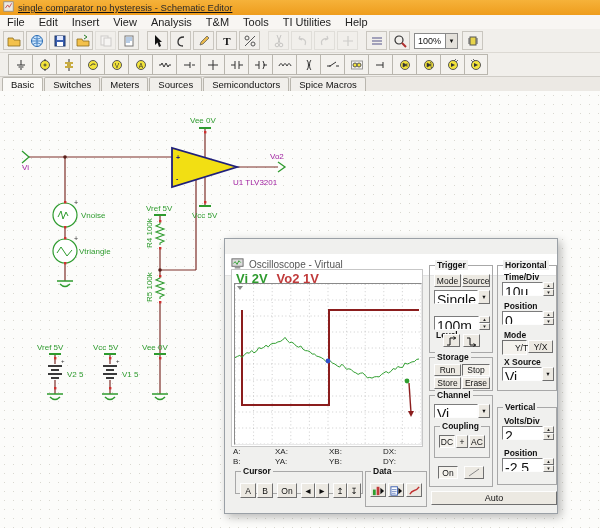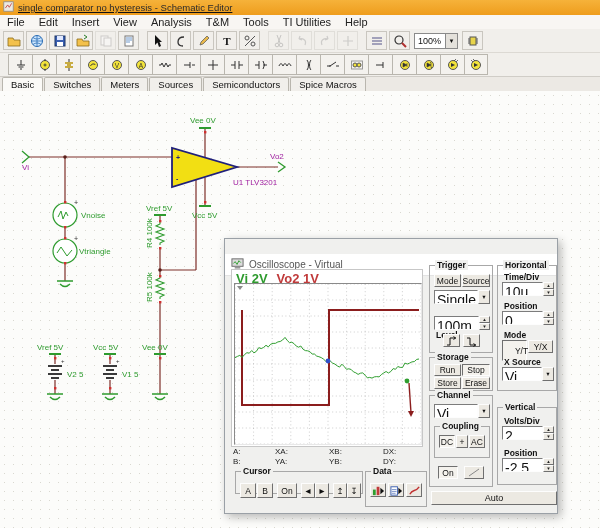--- a/index.html
+++ b/index.html
@@ -699,21 +699,21 @@
         </div>
         <span class="lbl" style="left:6px;top:35px;">Position</span>
         <div class="spin" style="left:4px;top:45px;width:52px;">
           <span class="val">0</span>
           <span class="btns">
               <span class="sb">▲</span>
               <span class="sb">▼</span>
             </span>
         </div>
         <span class="lbl" style="left:6px;top:64px;">Mode</span>
-        <div class="b3 pressed" style="left:4px;top:74px;width:25px;height:21px;padding-left:14px;">Y/T</div>
+        <div class="b3 pressed" style="left:4px;top:74px;width:25px;height:15px;padding-left:14px;">Y/T</div>
         <div class="b3" style="left:30px;top:74px;width:25px;height:13px;">Y/X</div>
         <span class="lbl" style="left:6px;top:91px;">X Source</span>
         <div class="drop" style="left:4px;top:101px;width:52px;">
           <span class="val">Vi</span>
           <span class="db">▼</span>
         </div>
       </div>
 
       <div class="group" style="left:272px;top:168px;width:60px;height:78px;">
         <span class="group-label">Vertical</span>

